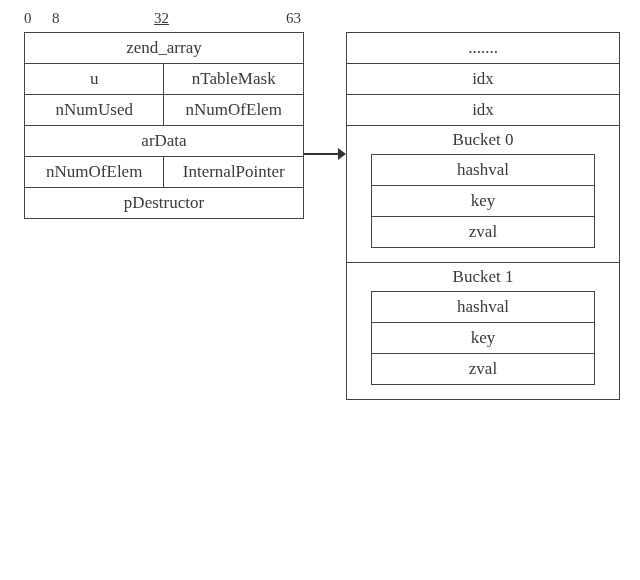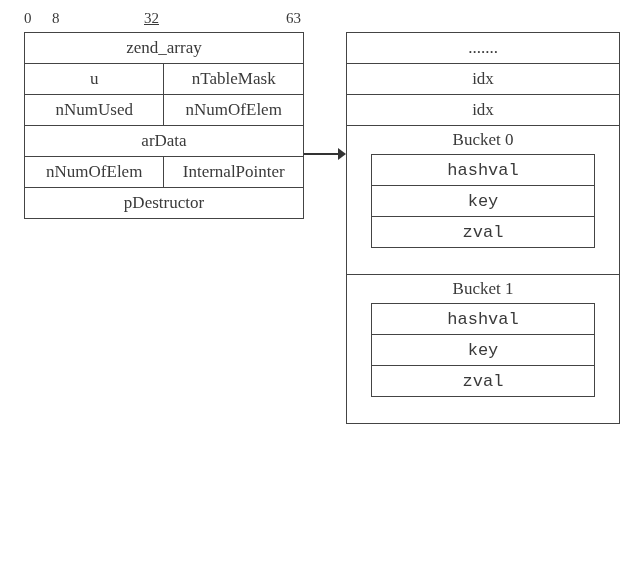--- a/index.html
+++ b/index.html
@@ -18,21 +18,21 @@
     position: absolute;
     left: 14px;
     top: 0;
     width: 280px;
     height: 20px;
     font-size: 15px;
   }
   .tick { position: absolute; top: 0; }
   .tick0 { left: 0; }
   .tick8 { left: 28px; }
-  .tick32 { left: 120px; text-decoration: underline; }
+  .tick32 { left: 130px; text-decoration: underline; }
   .tick63 { left: 262px; }
 
   table.struct {
     position: absolute;
     border-collapse: collapse;
     table-layout: fixed;
     padding-left: 17px;
   }
   table.struct td {
     border: 1.5px solid #444;
@@ -54,22 +54,21 @@
   }
   .bucket-row td {
     text-align: left;
     padding: 6px 10px 0 10px;
     vertical-align: top;
     height: auto;
   }
   .inner {
     border-collapse: collapse;
     width: 82%;
-    margin: 4px auto 22px auto;
-    font-family: Liberation Mono, monospace;
+    margin: 4px auto 10px auto;
   }
   .inner td {
     border: 1.5px solid #444;
     text-align: center;
     font-size: 16px;
     padding: 3px 0;
     height: 20px;
   }
   .tall td { height: 28px; }
   .bucket2 { height: 128px !important; }

